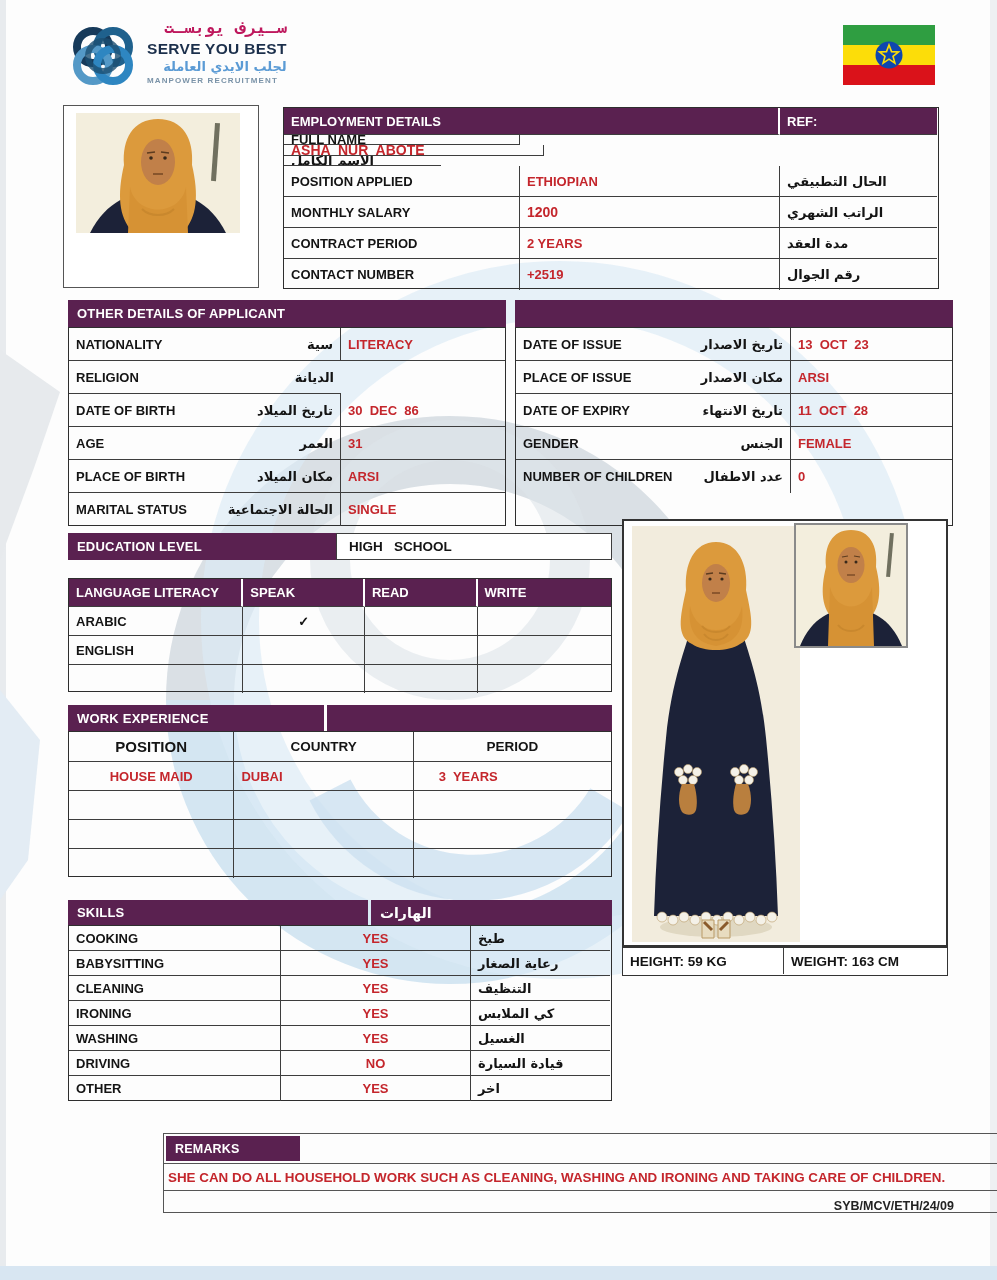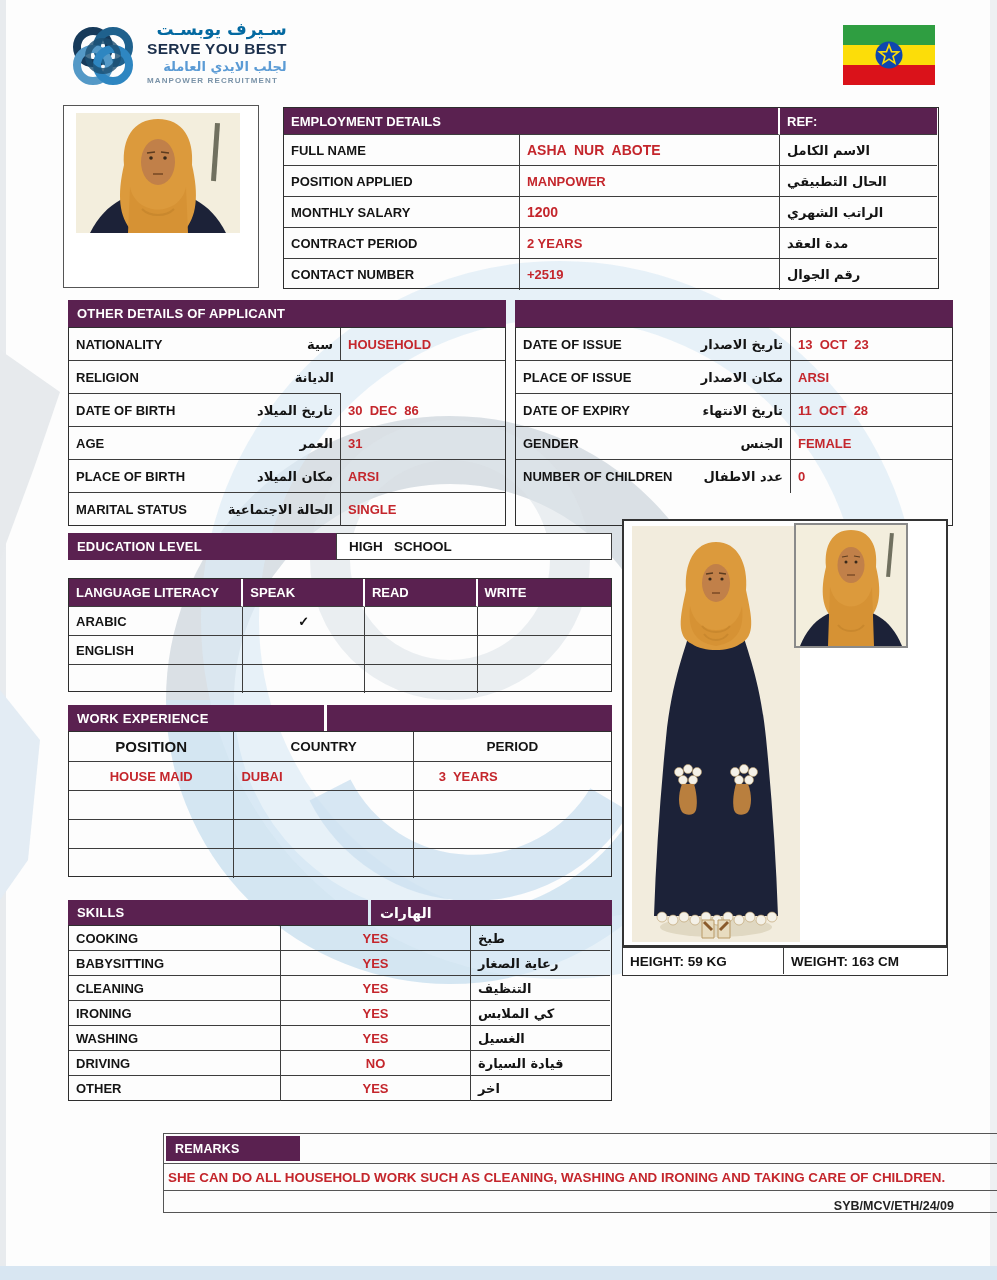--- a/index.html
+++ b/index.html
@@ -50,21 +50,21 @@
 
 <div class="abs" style="left:66px;top:18px;width:230px;height:82px;z-index:2;display:flex;">
   <svg width="74" height="76" viewBox="0 0 74 76">
     <circle cx="27" cy="29" r="16" fill="none" stroke="#173a5a" stroke-width="8"></circle>
     <circle cx="47" cy="29" r="16" fill="none" stroke="#1f618d" stroke-width="8"></circle>
     <circle cx="27" cy="47" r="16" fill="none" stroke="#5499c7" stroke-width="8"></circle>
     <circle cx="47" cy="47" r="16" fill="none" stroke="#2e86c1" stroke-width="8"></circle>
     <circle cx="37" cy="38" r="15" fill="none" stroke="#1b4f72" stroke-width="6" opacity="0.8"></circle>
   </svg>
   <div style="margin-left:7px;padding-top:1px;">
-    <div class="ar" style="color:#0369a1;font-weight:bold;font-size:17px;line-height:20px;">سـيرف يوبسـت</div>
+    <div class="ar" style="color:#be185d;font-weight:bold;font-size:17px;line-height:20px;font-family:Liberation Mono, monospace;">سـيرف يوبسـت</div>
     <div style="color:#1b2f4b;font-weight:bold;font-size:15.5px;line-height:19px;letter-spacing:.3px;">SERVE YOU BEST</div>
     <div class="ar" style="color:#5b9bd5;font-weight:bold;font-size:13px;line-height:17px;">لجلب الايدي العاملة</div>
     <div style="color:#7a93a8;font-weight:bold;font-size:8px;line-height:12px;letter-spacing:1.1px;">MANPOWER RECRUITMENT</div>
   </div>
 </div>
 
 <svg class="abs" style="left:843px;top:25px;z-index:2;" width="92" height="60" viewBox="0 0 92 60">
   <rect x="0" y="0" width="92" height="20" fill="#2f9e41"></rect>
   <rect x="0" y="20" width="92" height="20" fill="#fcdd09"></rect>
   <rect x="0" y="40" width="92" height="20" fill="#da121a"></rect>
@@ -86,28 +86,28 @@
     <path d="M77,61 L87,61" stroke="#7a4a26" stroke-width="1.6" fill="none"></path>
     <path d="M66,96 C74,104 90,104 98,96" stroke="#c9882e" stroke-width="2" fill="none"></path>
   </svg>
 </div>
 
 <div class="tblbox" style="left:283px;top:107px;width:656px;height:182px;z-index:2;">
   <div class="row" style="height:27px;">
     <div class="cell hcell" style="width:496px;">EMPLOYMENT DETAILS</div>
     <div class="cell hcell" style="width:157px;">REF:</div>
   </div>
-  <div class="row" style="height:31px;">
+  <div class="row" style="height:31px;flex-direction:column;">
     <div class="cell" style="width:236px;">FULL NAME</div>
     <div class="cell red" style="width:260px;font-size:14px;">ASHA  NUR  ABOTE</div>
     <div class="cell rt ar" style="width:157px;">الاسم الكامل</div>
   </div>
   <div class="row" style="height:31px;">
     <div class="cell" style="width:236px;">POSITION APPLIED</div>
-    <div class="cell red" style="width:260px;">MANPOWER</div>
+    <div class="cell red" style="width:260px;">ETHIOPIAN</div>
     <div class="cell rt ar" style="width:157px;">الحال التطبيقي</div>
   </div>
   <div class="row" style="height:31px;">
     <div class="cell" style="width:236px;">MONTHLY SALARY</div>
     <div class="cell red" style="width:260px;font-size:14px;">1200</div>
     <div class="cell rt ar" style="width:157px;">الراتب الشهري</div>
   </div>
   <div class="row" style="height:31px;">
     <div class="cell" style="width:236px;">CONTRACT PERIOD</div>
     <div class="cell red" style="width:260px;">2 YEARS</div>
@@ -122,21 +122,21 @@
 
 <div class="bar" style="left:68px;top:300px;width:438px;height:27px;z-index:2;">OTHER DETAILS OF APPLICANT</div>
 <div class="bar" style="left:515px;top:300px;width:438px;height:27px;z-index:2;"></div>
 
 <div class="tblbox" style="left:68px;top:327px;width:438px;height:199px;z-index:2;">
   <div class="row" style="height:33px;">
     <div class="cell split" style="width:272px;">
         <span>NATIONALITY</span>
         <span class="ar">سية</span>
       </div>
-    <div class="cell red" style="width:164px;">HOUSEHOLD</div>
+    <div class="cell red" style="width:164px;">LITERACY</div>
   </div>
   <div class="row" style="height:33px;">
     <div class="cell split" style="width:272px;">
         <span>RELIGION</span>
         <span class="ar">الديانة</span>
       </div>
   </div>
   <div class="row" style="height:33px;">
     <div class="cell split" style="width:272px;">
         <span>DATE OF BIRTH</span>

